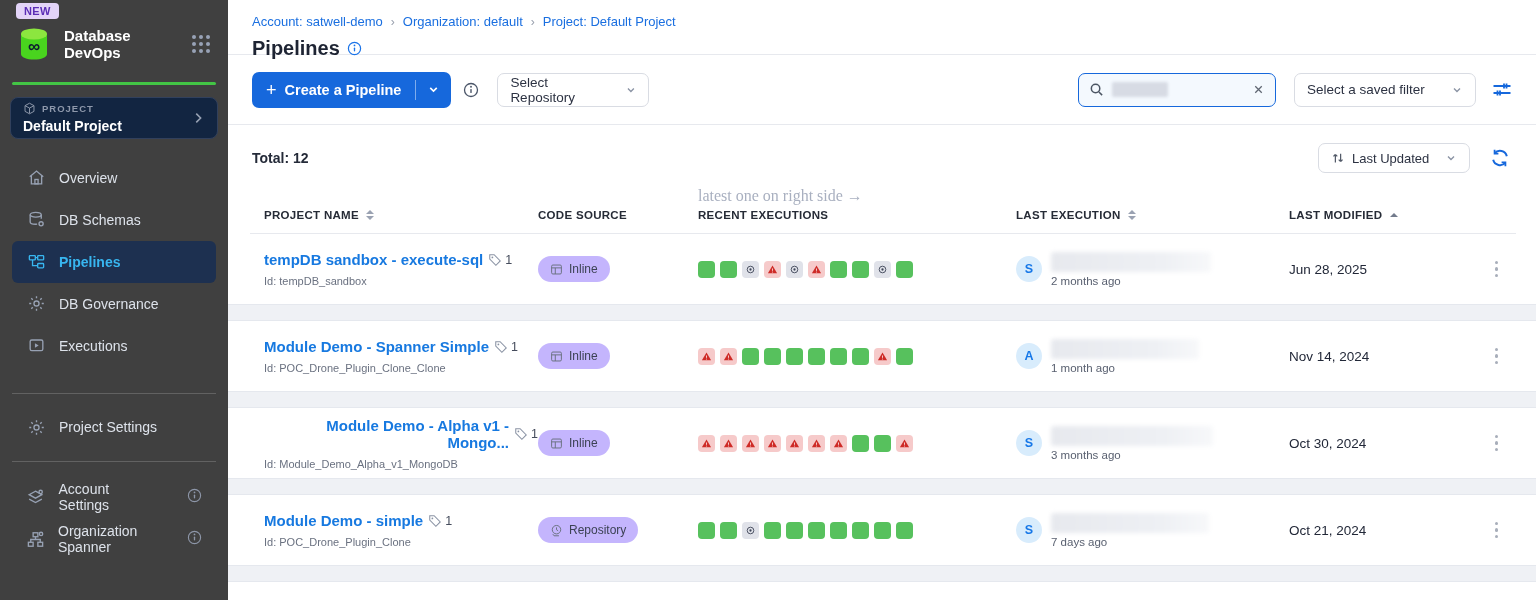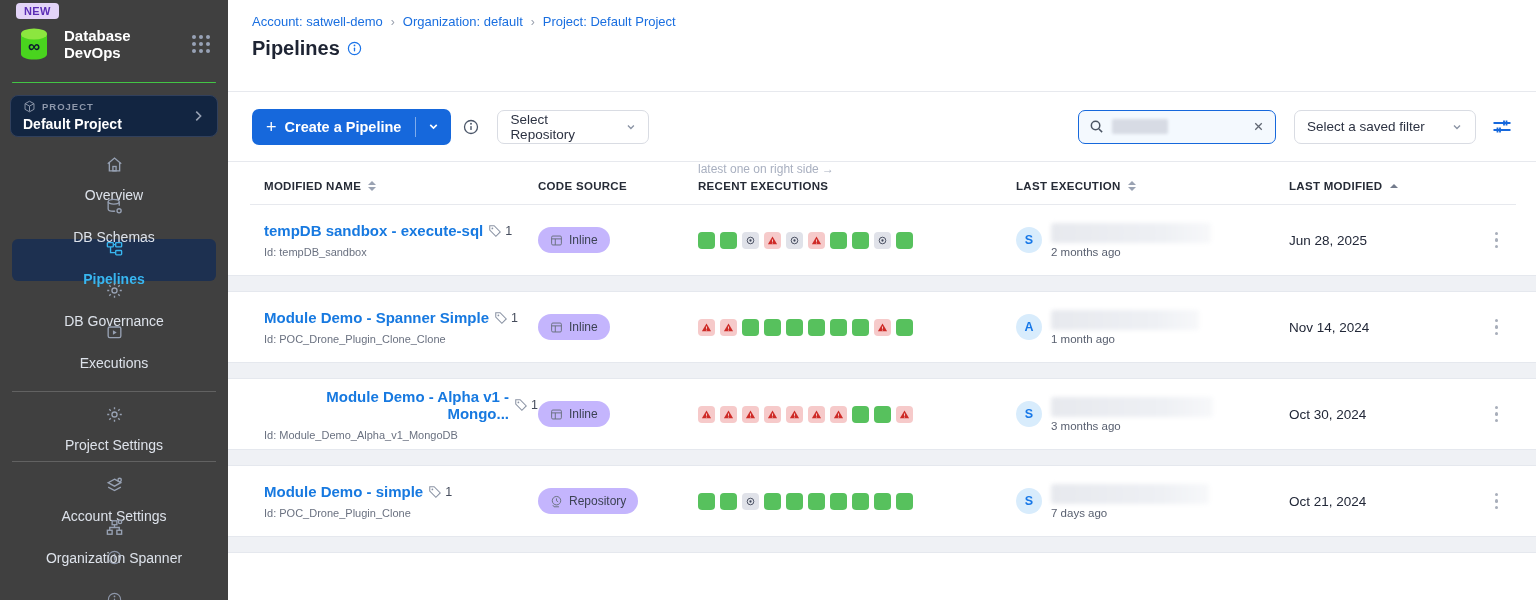--- a/index.html
+++ b/index.html
@@ -14,32 +14,32 @@
   .brand-title { font-size:15px; font-weight:bold; color:#fff; flex:1; }
   .apps-grid { display:grid; grid-template-columns:repeat(3,4px); grid-gap:3px; cursor:pointer; padding:2px; }
   .apps-grid b { width:4px; height:4px; border-radius:50%; background:#98a2b6; }
   .green-rule { height:3px; background:#43c545; margin:8px 12px 0 12px; border-radius:2px; }
   .project-card { margin:12px 10px 0 10px; border:1px solid #31405c; background:#122541; border-radius:8px; padding:4px 12px; display:flex; align-items:center; cursor:pointer; }
   .project-card .pc-text { flex:1; }
   .pc-label-row { display:flex; align-items:center; gap:6px; color:#8e98ab; }
   .pc-label { font-size:9.5px; font-weight:bold; letter-spacing:1px; }
   .pc-name { font-size:14px; font-weight:bold; color:#fff; margin-top:3px; }
   .nav { margin-top:18px; }
-  .nav-item { display:flex; align-items:center; gap:13px; height:42px; padding:0 14px; margin:0 12px; border-radius:6px; font-size:14px; color:#dde2ea; cursor:pointer;flex-direction:column; }
+  .nav-item { display:flex; align-items:center; gap:13px; height:42px; padding:0 14px; margin:0 12px; border-radius:6px; font-size:14px; color:#dde2ea; cursor:pointer; }
   .nav-item .nico { width:20px; height:20px; color:#97a1b3; display:flex; align-items:center; justify-content:center; }
   .nav-item.active { background:#1d3050; color:#38b6f0; font-weight:bold; }
   .nav-item.active .nico { color:#38b6f0; }
   .side-divider { height:1px; background:rgba(255,255,255,.18); margin:14px 12px; }
   .nav-bottom { margin-top:auto; margin-bottom:40px; }
   .nav-item .grow { flex:1; }
   .i-info-side { color:#8d96a8; }
 
   
   .main { flex:1; display:flex; flex-direction:column; background:#fff; }
-  .page-header { padding:14px 24px 0 24px; border-bottom:1px solid #e7e9ee; height:92px; }
+  .page-header { padding:14px 24px 0 24px; border-bottom:1px solid #e7e9ee; height:55px; }
   .breadcrumb { display:flex; align-items:center; gap:8px; font-size:13px; }
   .breadcrumb a { color:#1a6fe0; text-decoration:none; cursor:pointer; }
   .crumb-sep { color:#9aa1ae; font-size:12px; }
   .title-row { display:flex; align-items:center; gap:7px; margin-top:8px; }
   .page-title { font-size:20px; font-weight:bold; color:#1e2433; }
 
   .toolbar { height:70px; border-bottom:1px solid #e7e9ee; display:flex; align-items:center; padding:0 20px 0 24px; gap:12px; }
   .btn-create { display:flex; align-items:center; background:#1668dc; color:#fff; border:none; border-radius:7px; height:36px; cursor:pointer; font-family:inherit; }
   .btn-create .main-part { display:flex; align-items:center; gap:8px; padding:0 14px; font-size:14.5px; font-weight:bold; }
   .btn-create .plus { font-size:18px; font-weight:normal; line-height:1; }
@@ -57,21 +57,21 @@
   
   .list-section { flex:1; background:#fff; padding:0 20px 0 22px; display:flex; flex-direction:column; }
   .list-bar { display:flex; align-items:center; padding:18px 2px 14px 2px; }
   .total { font-size:14px; font-weight:bold; color:#242a38; }
   .sort-select { margin-left:auto; height:30px; width:152px; }
   .refresh-btn { margin-left:16px; }
 
   .grid-cols { display:grid; grid-template-columns:274px 160px 318px 273px 160px 1fr; align-items:center; padding:0 12px 0 14px; }
   .thead { padding-bottom:12px; border-bottom:1px solid #e7e9ee; align-items:end; }
   .th { font-size:11.5px; font-weight:bold; letter-spacing:.3px; color:#262b36; display:flex; align-items:center; }
-  .th-note { font-size:12px; color:#a9b0c0; font-weight:normal; margin-bottom:4px; letter-spacing:0; }
+  .th-note { font-size:16px; color:#a9b0c0; font-weight:normal; margin-bottom:4px; letter-spacing:0;font-family:Liberation Serif, serif; }
   .th-stack { display:flex; flex-direction:column; align-items:flex-start; }
   .sort-carets { display:inline-flex; flex-direction:column; gap:2.5px; margin-left:7px; }
   .tri-up { width:0; height:0; border-left:4px solid transparent; border-right:4px solid transparent; border-bottom:4.5px solid #9aa2b2; }
   .tri-down { width:0; height:0; border-left:4px solid transparent; border-right:4px solid transparent; border-top:4.5px solid #9aa2b2; }
   .tri-up.dark { border-bottom-color:#737b8c; margin-left:8px; }
 
   .row { height:70px; background:#fff; }
   .row-gap { height:17px; background:#eff1f5; border-top:1px solid #e5e8ee; border-bottom:1px solid #e5e8ee; margin:0 -20px 0 -22px; }
   .cell-name .pname { font-size:15px; font-weight:bold; color:#1779e0; text-decoration:none; cursor:pointer; }
   .name-line { display:flex; align-items:center; gap:5px;text-align:right; }
@@ -317,24 +317,47 @@
       <button class="icon-btn">
         <svg width="20" height="17" viewBox="0 0 20 16" fill="none" stroke="#1668dc" stroke-width="1.8">
           <path d="M1.5 4.5h17M1.5 11.5h17"></path>
           <path d="M12 2v5M14.5 2v5M5.5 9v5M8 9v5"></path>
         </svg>
       </button>
     </div>
 
     <section class="list-section">
 
+      <div class="list-bar">
+        <span class="total">Total: 12</span>
+        <div class="select sort-select">
+          <span style="display:flex;align-items:center;gap:7px;">
+            <svg width="14" height="14" viewBox="0 0 16 16" fill="none" stroke="#525a68" stroke-width="1.4">
+              <path d="M5 13V4M5 4L2.8 6.2M5 4l2.2 2.2"></path>
+                <path d="M11 3v9m0 0l-2.2-2.2M11 12l2.2-2.2"></path>
+            </svg>
+            <span style="font-size:13px;">Last Updated</span>
+          </span>
+          <svg width="12" height="12" viewBox="0 0 16 16" fill="none" stroke="#8a93a4" stroke-width="1.8">
+              <path d="M4 6l4 4 4-4"></path>
+            </svg>
+        </div>
+        <button class="icon-btn refresh-btn">
+          <svg width="20" height="20" viewBox="0 0 20 20" fill="none" stroke="#1668dc" stroke-width="2">
+            <path d="M16.8 8.2A7 7 0 004.6 5.4"></path>
+              <path d="M3.2 11.8A7 7 0 0015.4 14.6"></path>
+            <path d="M4.6 1.8v3.8h3.8" stroke-width="1.8"></path>
+              <path d="M15.4 18.2v-3.8h-3.8" stroke-width="1.8"></path>
+          </svg>
+        </button>
+      </div>
 
       <div class="grid-cols thead">
         <div class="th">
-          <span>MODIFIED NAME</span>
+          <span>PROJECT NAME</span>
           <span class="sort-carets">
               <i class="tri-up"></i>
               <i class="tri-down"></i>
             </span>
         </div>
         <div class="th">
           <span>CODE SOURCE</span>
         </div>
         <div class="th-stack">
           <span class="th-note">latest one on right side →</span>

